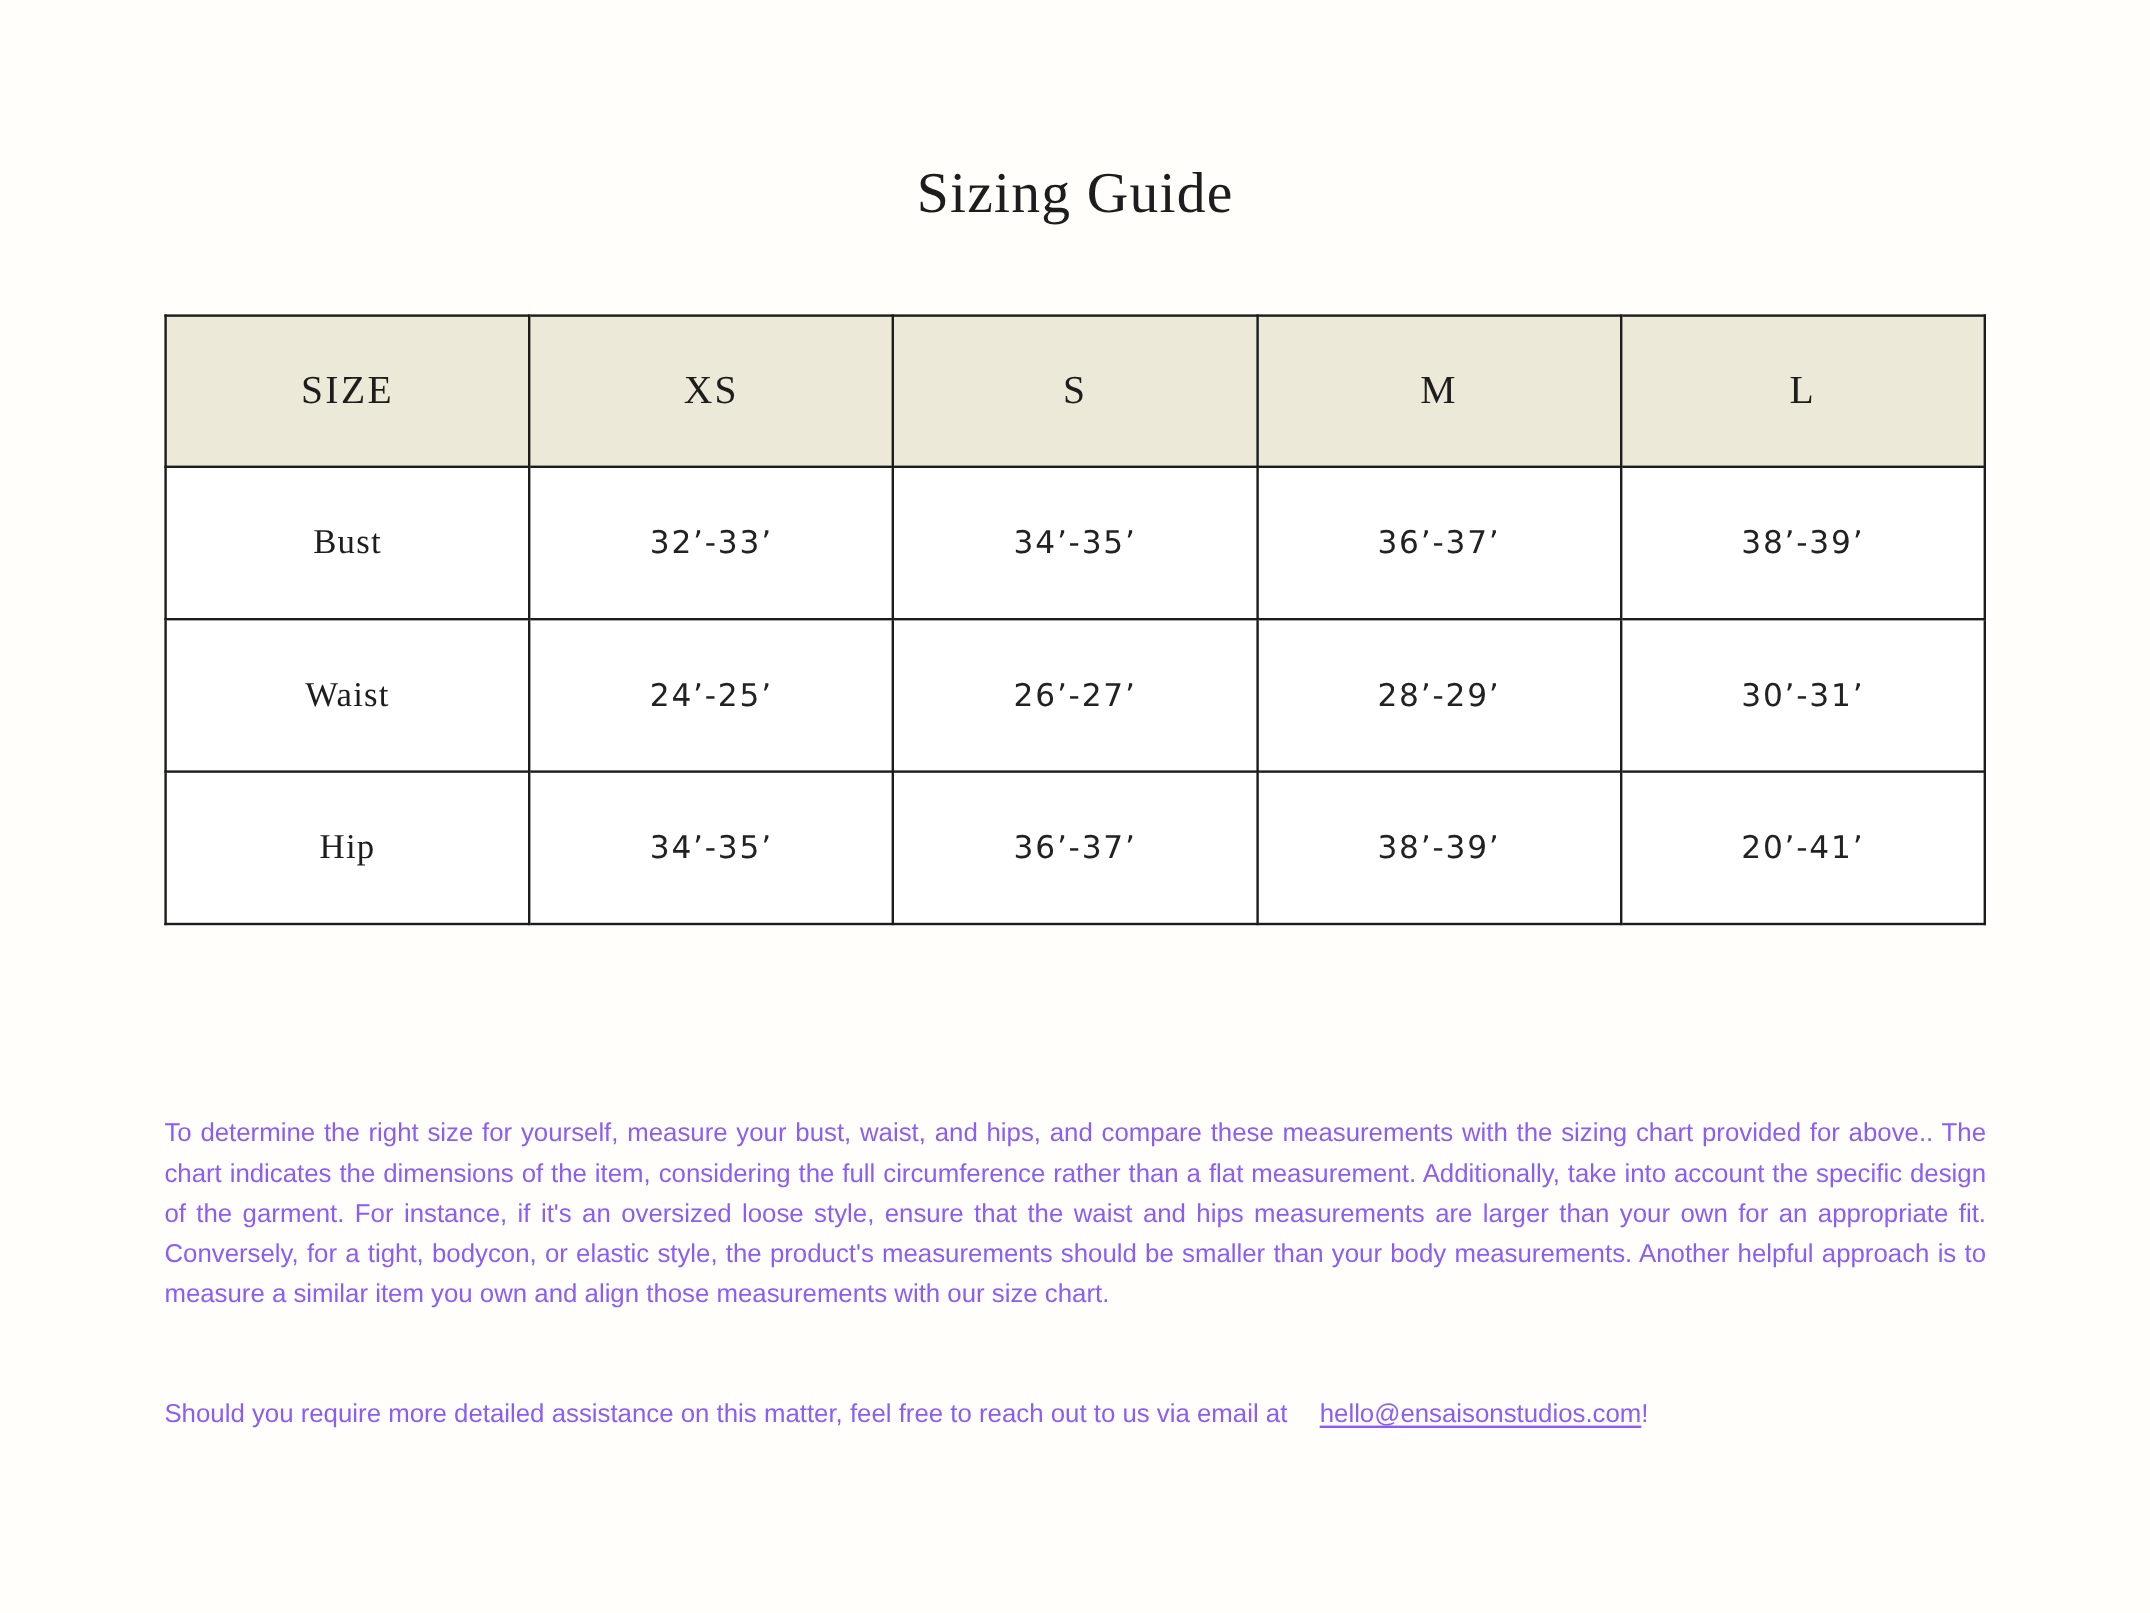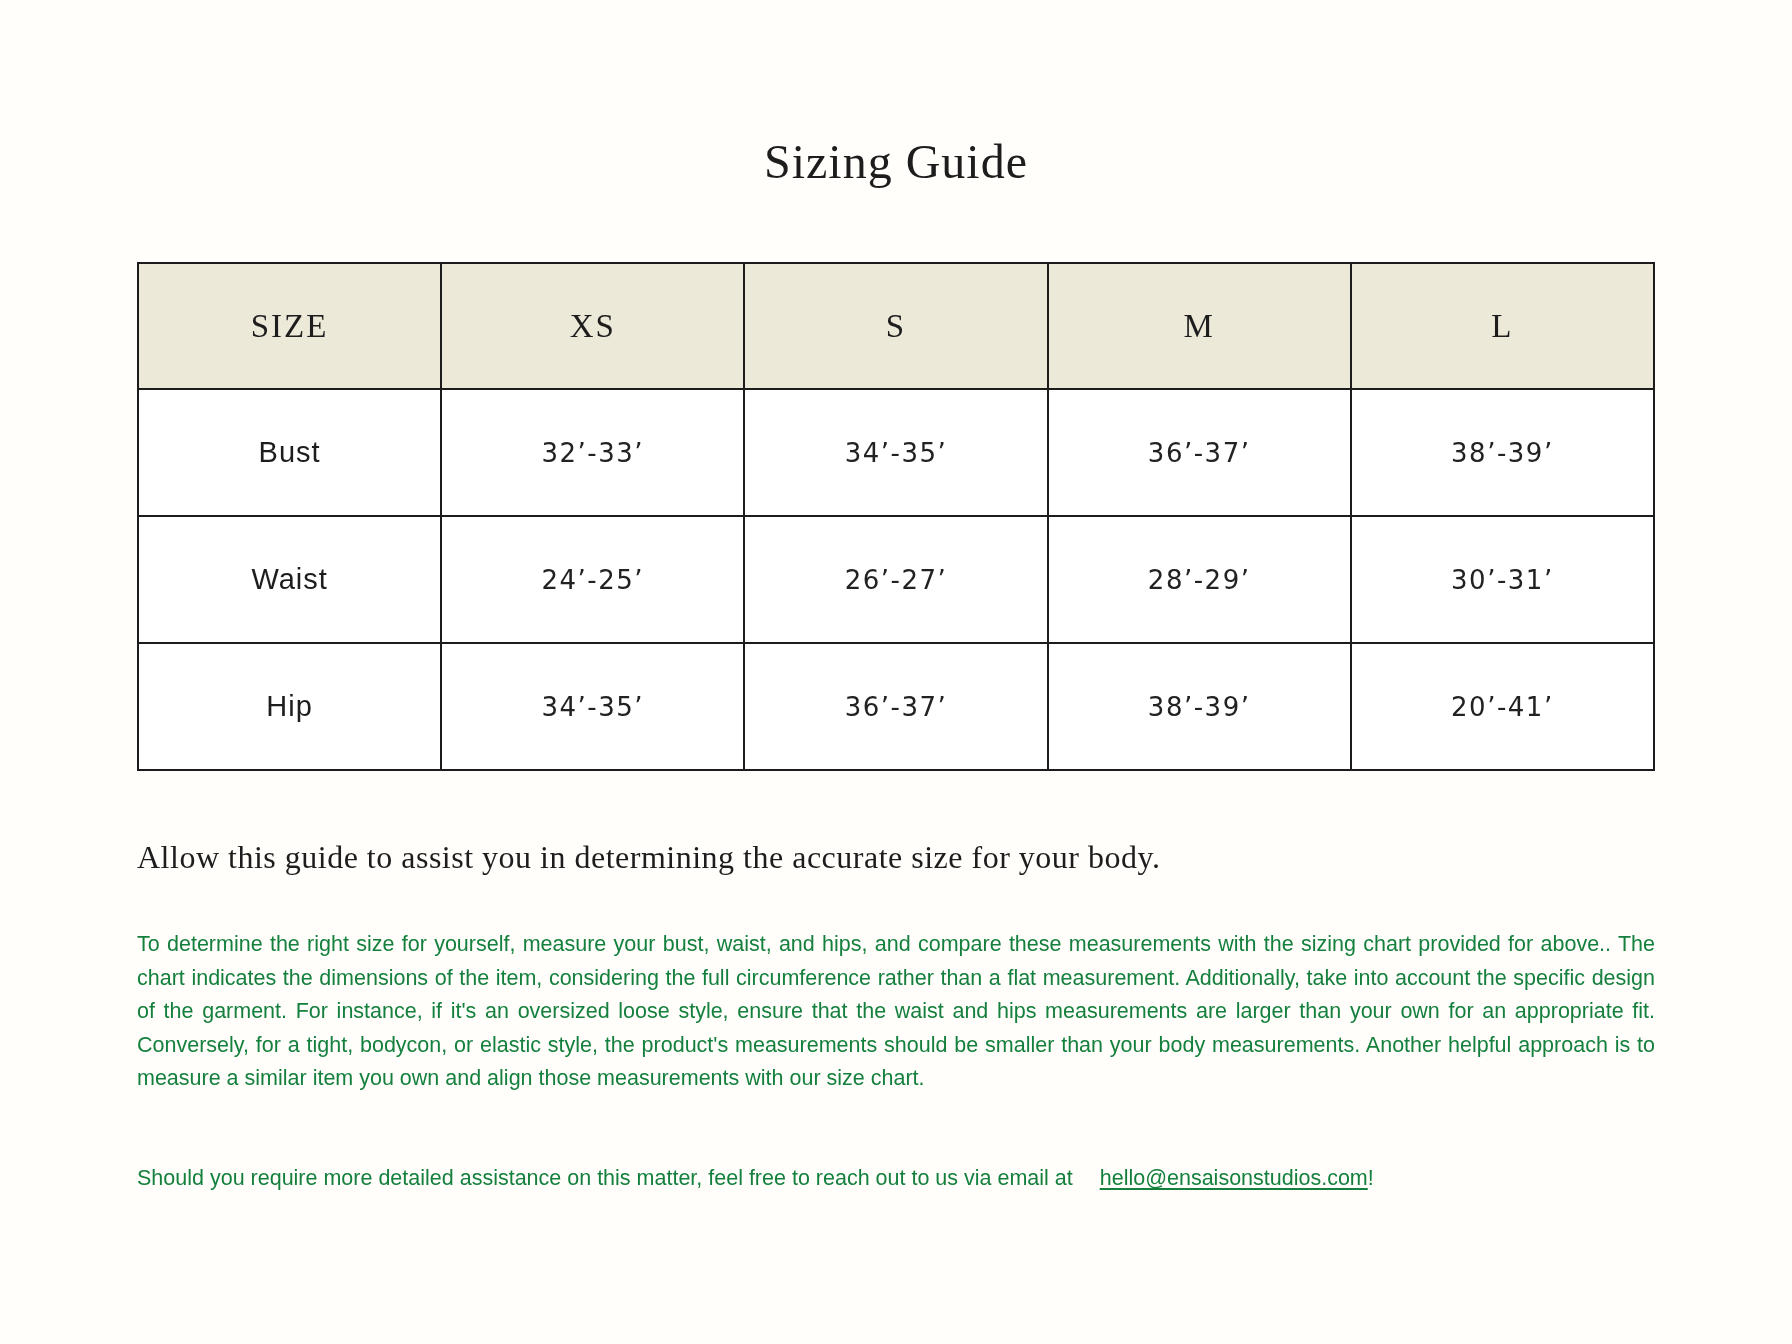--- a/index.html
+++ b/index.html
@@ -54,21 +54,21 @@
     font-family: "Liberation Serif", serif;
     font-weight: 400;
     font-size: 33px;
     letter-spacing: 2px;
   }
   .size-table tbody td {
     height: 125px;
     background: #ffffff;
   }
   .size-table td.row-label {
-    font-family: Liberation Sans, sans-serif;
+    font-family: Liberation Serif, serif;
     font-size: 29px;
     letter-spacing: 1px;
     margin-left: 36px;
   }
   .size-table td.cell {
     font-family: "DejaVu Sans", sans-serif;
     font-size: 26px;
     letter-spacing: 1.5px;
     color: #222222;
     text-align: center;
@@ -88,21 +88,21 @@
     line-height: 1.2;
   }
   .body-text {
     position: absolute;
     left: 137px;
     width: 1518px;
     margin: 0;
     font-family: "Liberation Sans", sans-serif;
     font-size: 21.5px;
     line-height: 33.5px;
-    color: #15803d;
+    color: #8b5cf6;
   }
   .para1 {
     top: 928px;
     text-align: justify;
   }
   .para2 {
     top: 1162px;
   }
   .email-link {
     color: inherit;
@@ -145,19 +145,18 @@
       <tr>
         <td class="row-label">Hip</td>
         <td class="cell">34’-35’</td>
         <td class="cell">36’-37’</td>
         <td class="cell">38’-39’</td>
         <td class="cell">20’-41’</td>
       </tr>
     </tbody>
   </table>
 
-  <p class="subheading">Allow this guide to assist you in determining the accurate size for your body.</p>
 
   <p class="body-text para1">To determine the right size for yourself, measure your bust, waist, and hips, and compare these measurements with the sizing chart provided for above.. The chart indicates the dimensions of the item, considering the full circumference rather than a flat measurement. Additionally, take into account the specific design of the garment. For instance, if it's an oversized loose style, ensure that the waist and hips measurements are larger than your own for an appropriate fit. Conversely, for a tight, bodycon, or elastic style, the product's measurements should be smaller than your body measurements. Another helpful approach is to measure a similar item you own and align those measurements with our size chart.</p>
 
   <p class="body-text para2"><span>Should you require more detailed assistance on this matter, feel free to reach out to us via email at </span><a href="#" class="email-link">hello@ensaisonstudios.com</a><span>!</span></p>
 
 </div>
 
 </body></html>

